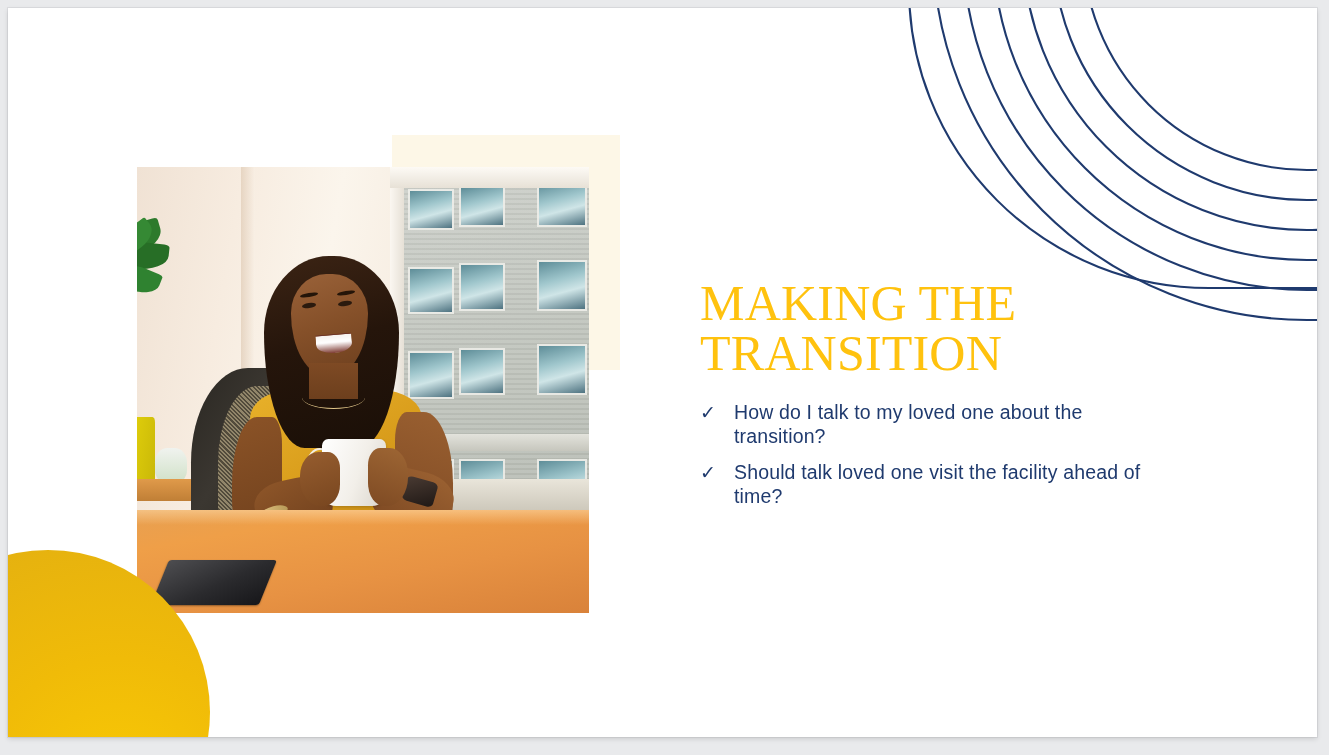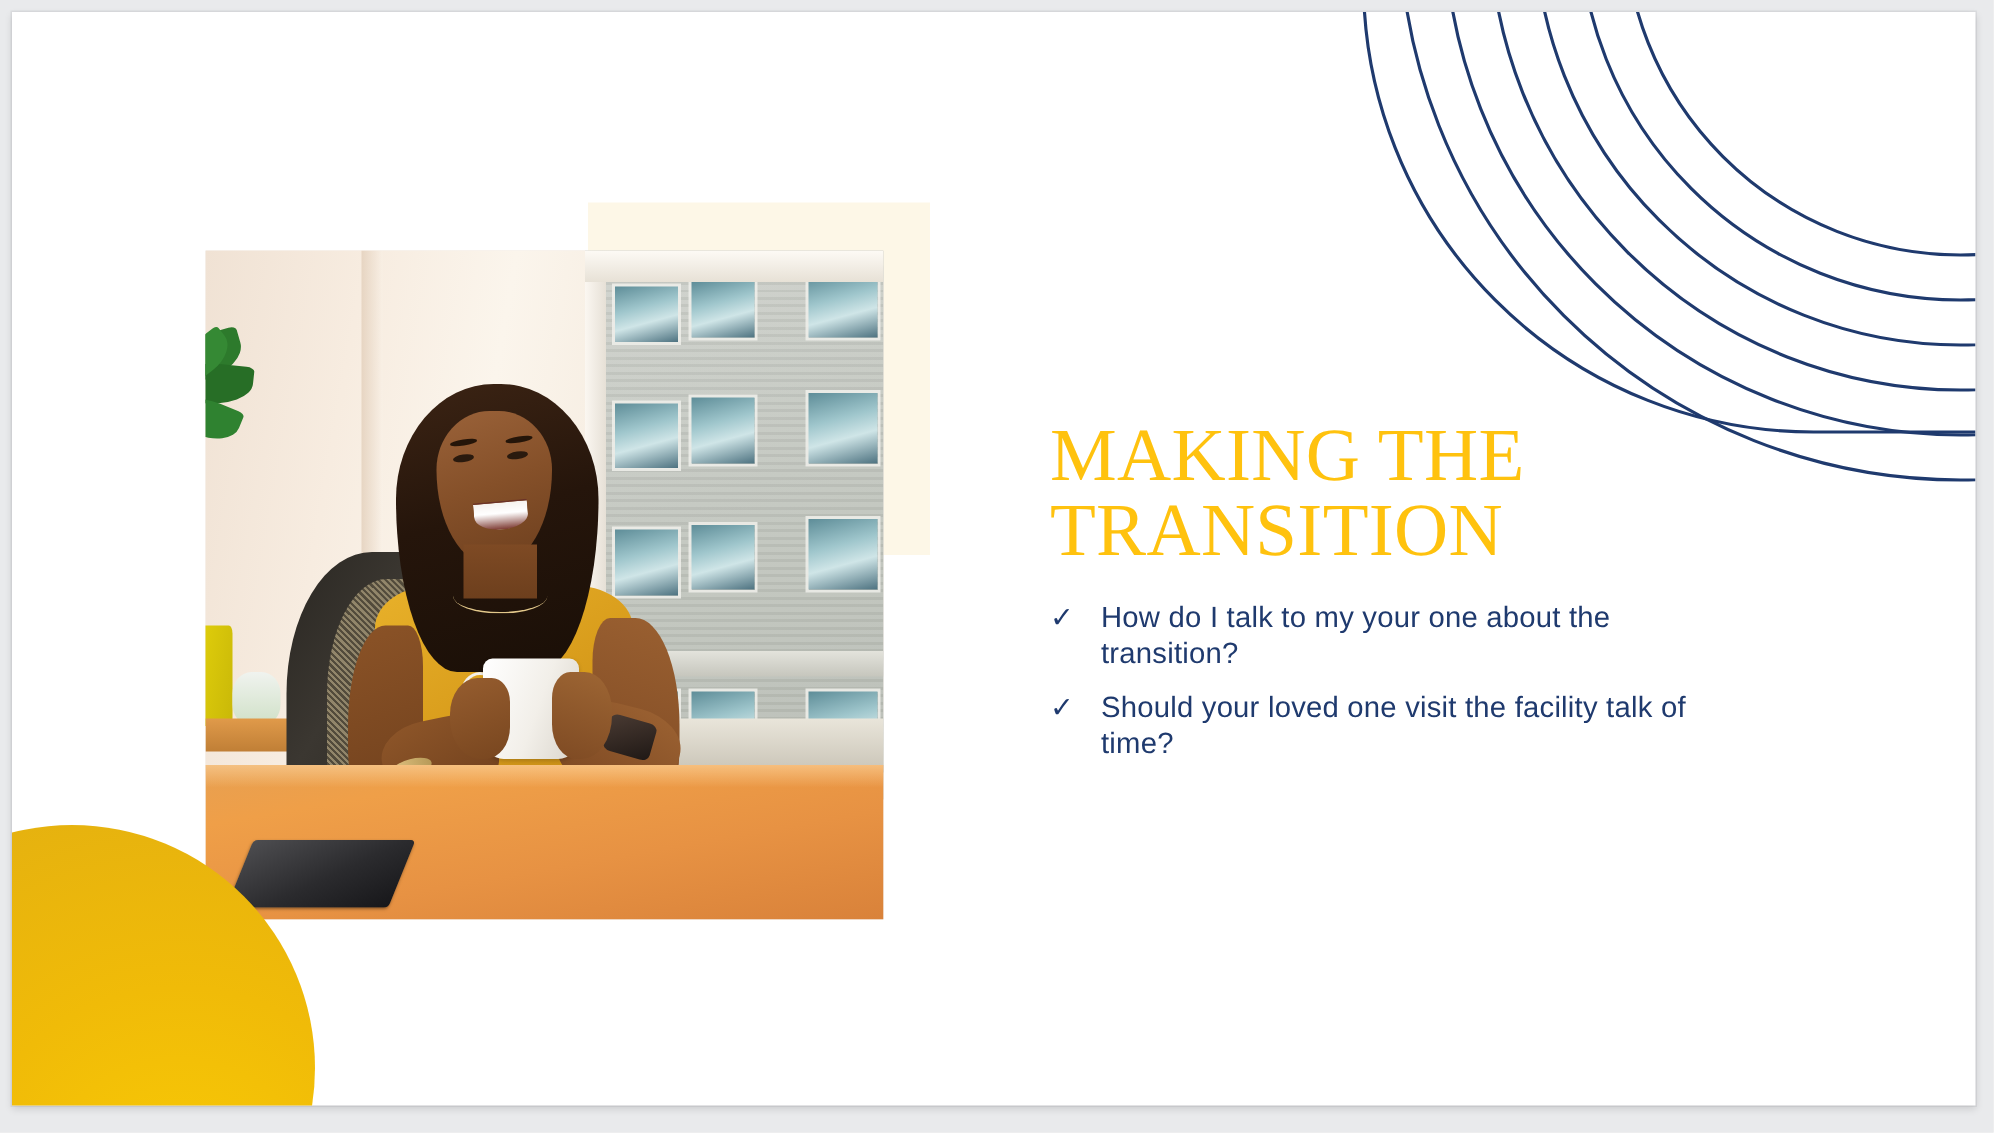--- a/index.html
+++ b/index.html
@@ -421,23 +421,23 @@
     </div>
 
     <div class="circle-deco"></div>
 
     <div class="content">
       <h1 class="title">MAKING THE TRANSITION</h1>
 
       <ul class="bullets">
         <li class="bullet">
           <span class="bullet-check">✓</span>
-          <span class="bullet-text">How do I talk to my your one about the transition?</span>
+          <span class="bullet-text">How do I talk to my loved one about the transition?</span>
         </li>
         <li class="bullet">
           <span class="bullet-check">✓</span>
-          <span class="bullet-text">Should your loved one visit the facility talk of time?</span>
+          <span class="bullet-text">Should talk loved one visit the facility ahead of time?</span>
         </li>
       </ul>
     </div>
 
   </div>
 </div>
 
 </body></html>

